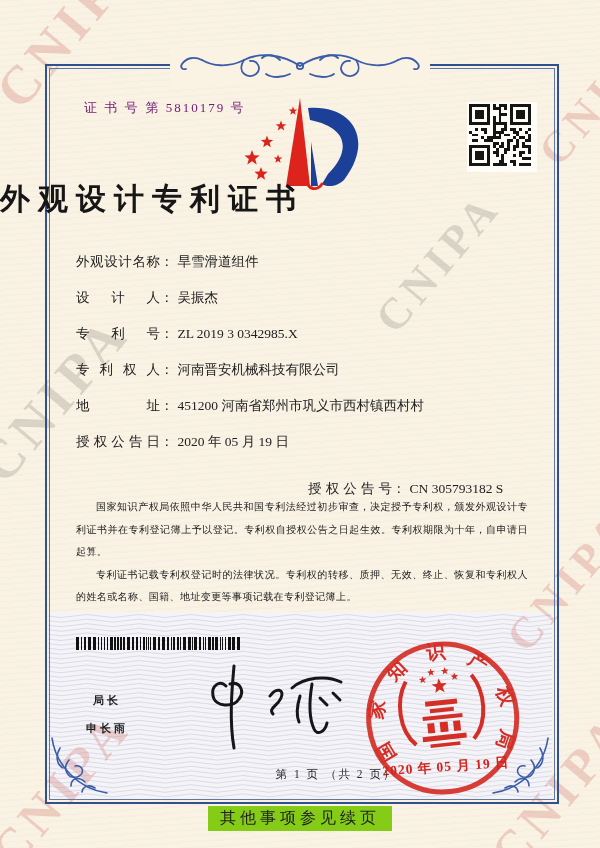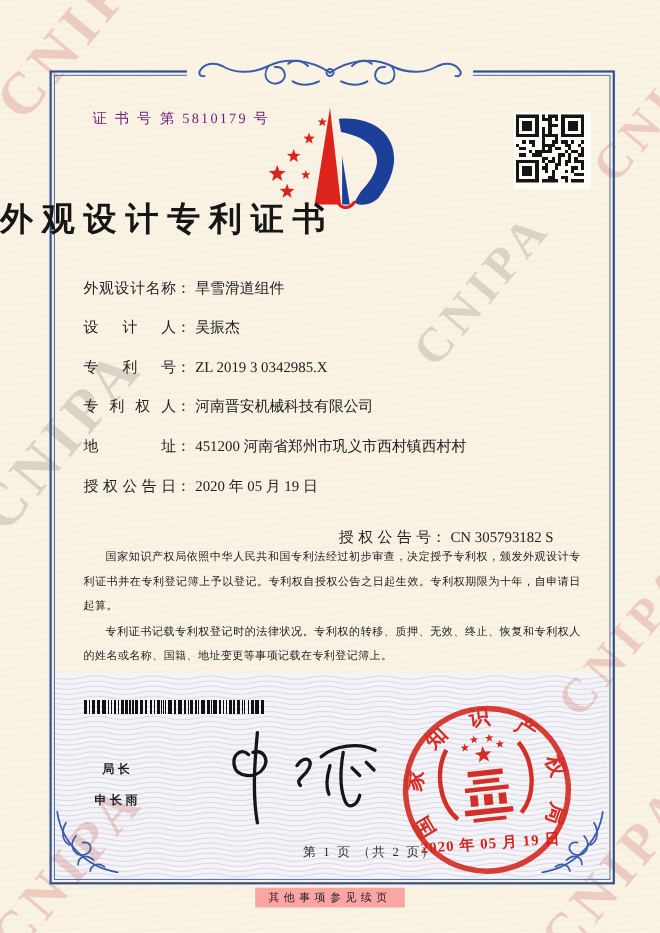--- a/index.html
+++ b/index.html
@@ -56,21 +56,21 @@
 
   .seal{position:absolute;left:358px;top:636px;width:170px;height:170px;transform:rotate(-6deg);opacity:0.94;}
   .seal-date{position:absolute;left:360px;top:758px;width:172px;text-align:center;color:#d3231a;font-size:13.5px;font-weight:bold;letter-spacing:1px;transform:rotate(-4deg);}
 
   .corner{position:absolute;width:62px;height:62px;}
   .corner-bl{left:51px;top:732px;transform:scaleX(-1);}
   .corner-br{left:487px;top:732px;}
 
   .page-num{position:absolute;left:0;top:767px;width:600px;text-align:center;font-size:11.5px;letter-spacing:2px;color:#2a2a2a;z-index:6;padding-left:36px;}
   .footer-note{position:absolute;left:0;top:806px;width:600px;text-align:center;z-index:6;}
-  .footer-note span{display:inline-block;background:#fca5a5;padding:2px 12px;font-size:10px;letter-spacing:4px;color:#222;}
+  .footer-note span{display:inline-block;background:#84cc16;padding:2px 12px;font-size:16px;letter-spacing:4px;color:#222;}
 </style>
 </head>
 <body>
 
 <div class="page">
   <div class="texture"></div>
 
   <div class="panel">
     <svg id="panel-waves" width="504" height="186" viewBox="0 0 504 186">
         <path d="M0 4.0 q13 3 26 0 q13 -3 26 0 q13 3 26 0 q13 -3 26 0 q13 3 26 0 q13 -3 26 0 q13 3 26 0 q13 -3 26 0 q13 3 26 0 q13 -3 26 0 q13 3 26 0 q13 -3 26 0 q13 3 26 0 q13 -3 26 0 q13 3 26 0 q13 -3 26 0 q13 3 26 0 q13 -3 26 0 q13 3 26 0 q13 -3 26 0" fill="none" stroke="#d5d4e0" stroke-width="0.8"></path>

